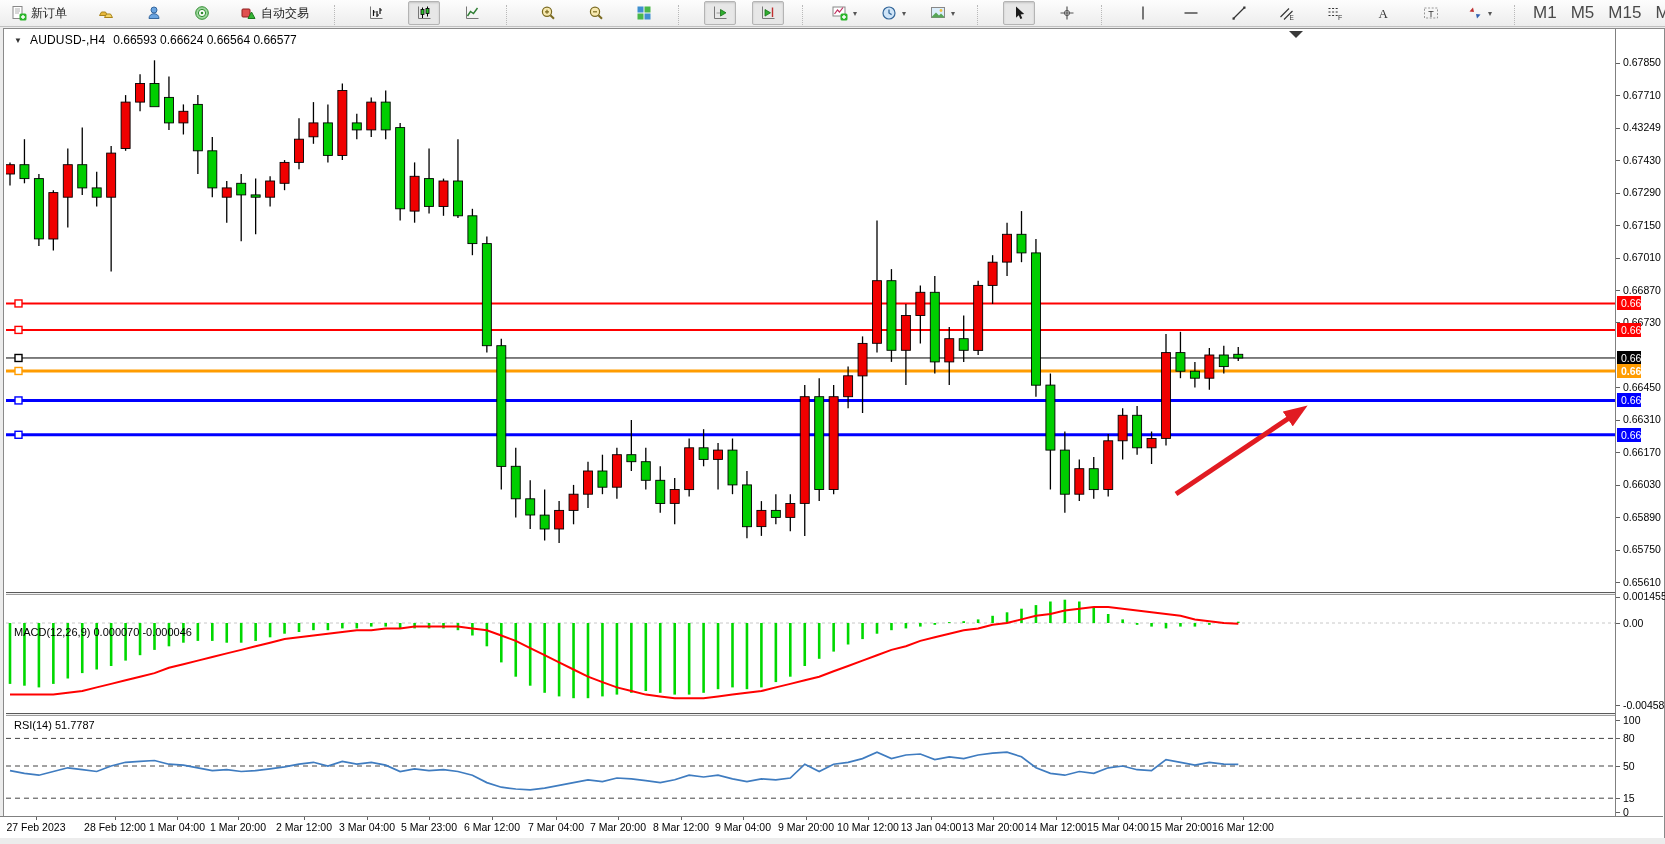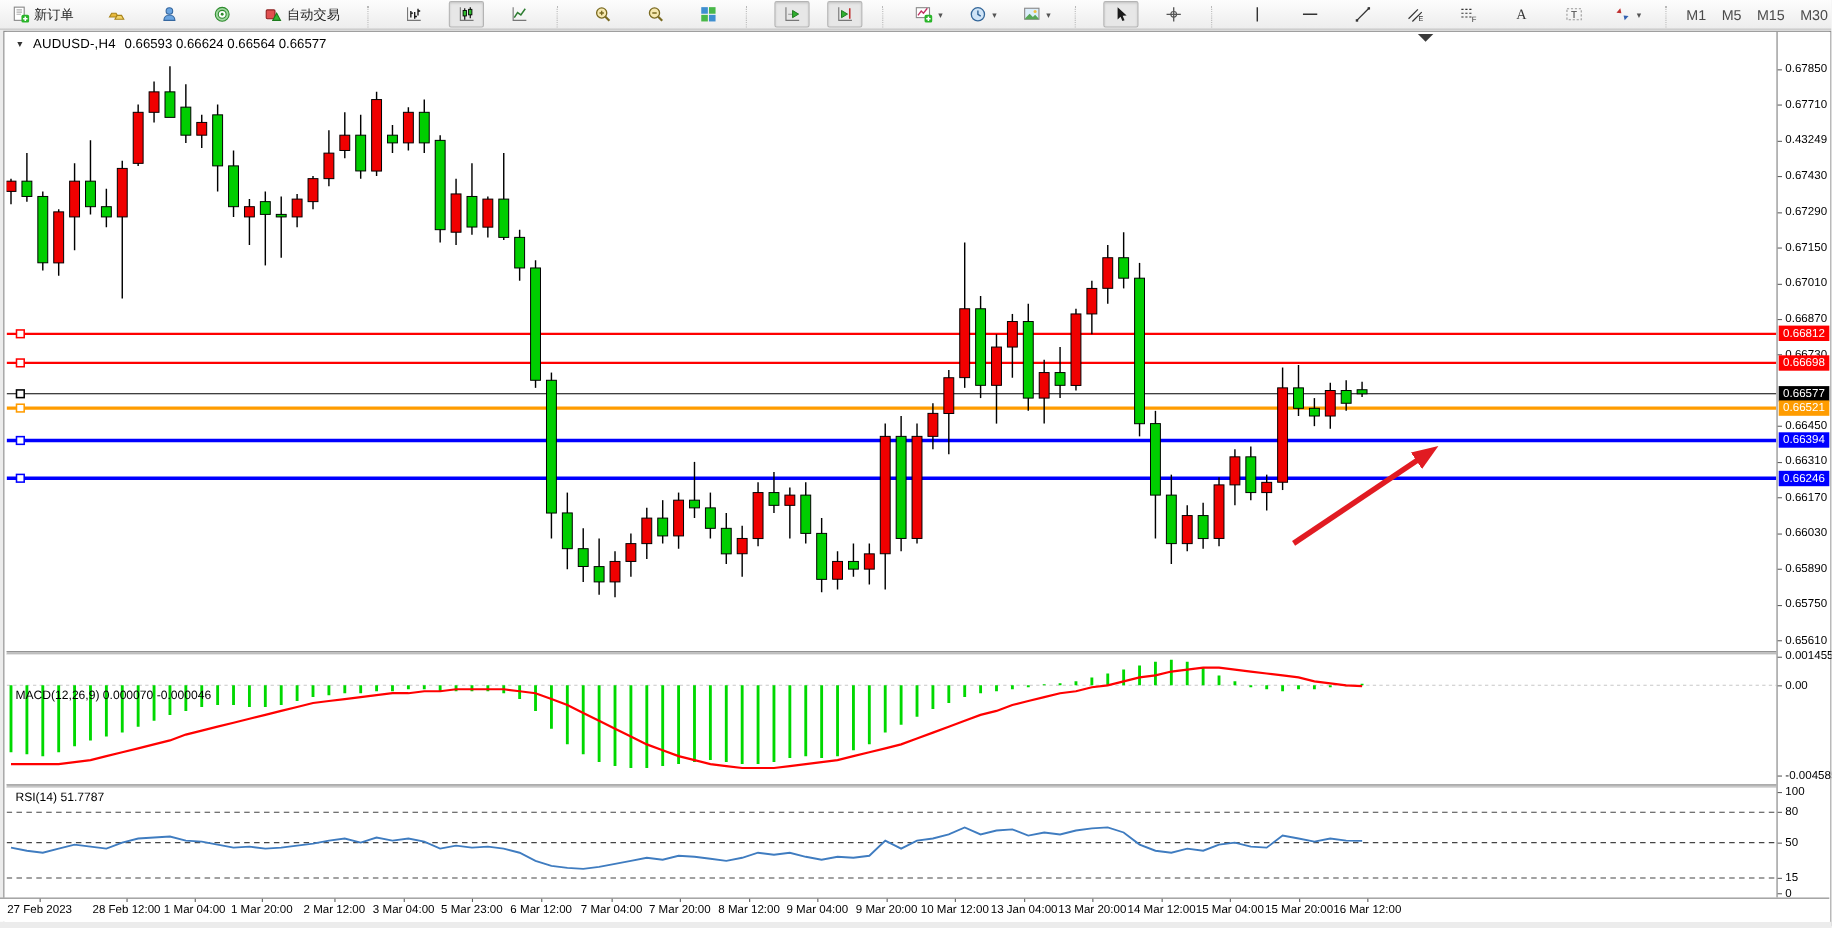--- a/index.html
+++ b/index.html
@@ -21,21 +21,21 @@
     gap:4px;padding:0 3px;border:1px solid transparent;border-radius:2px;
     font-size:12px;color:#222;cursor:default;white-space:nowrap;
   }
   .tb-btn.labeled{padding:0 6px;}
   .tb-btn.active{background:#e7e7e7;border:1px solid #b4b4b4;box-shadow:inset 0 1px 2px rgba(0,0,0,.15);}
   .tb-btn .dd{font-size:8px;color:#555;margin-left:1px;}
   .tb-sep{width:7px;height:20px;margin:0 2px;border-left:1px dotted #b9b9b9;}
   .tb-icon{display:flex;align-items:center;justify-content:center;}
   .tf-btn{
     height:20px;padding:0 6px;display:flex;align-items:center;justify-content:center;
-    font-size:13px;color:#4a4a4a;border:1px solid transparent;border-radius:2px;
+    font-size:17px;color:#4a4a4a;border:1px solid transparent;border-radius:2px;
   }
   .tf-btn.active{background:#f6f6f6;border:1px solid #9a9a9a;box-shadow:inset 0 1px 2px rgba(0,0,0,.18);color:#111;}
   #tb-right{margin-left:auto;margin-right:10px;display:flex;align-items:center;gap:10px;}
   #chat-btn{position:relative;}
   #chat-badge{
     position:absolute;top:-6px;right:-8px;width:14px;height:14px;border-radius:50%;
     background:#e23324;color:#fff;font-size:9px;font-weight:bold;
     display:flex;align-items:center;justify-content:center;border:1px solid #fff;
   }
   
@@ -55,21 +55,21 @@
   #macd-label{left:14px;top:626px;}
   #rsi-label{left:14px;top:719px;}
   
   #price-axis{
     position:absolute;left:1615px;top:29px;width:48px;height:787px;background:#fff;
     border-left:1px solid #808080;box-sizing:border-box;z-index:2;
   }
   .tick-label{position:absolute;left:7px;font-size:10.5px;color:#000;white-space:nowrap;}
   .tick-dash{position:absolute;left:0;width:4px;height:1px;background:#606060;}
   .price-badge{
-    position:absolute;left:1px;width:46px;height:14px;font-size:10.5px;color:#fff;
+    position:absolute;left:1px;width:24px;height:14px;font-size:10.5px;color:#fff;
     display:flex;align-items:center;padding-left:4px;box-sizing:border-box;z-index:4;
   }
   #time-axis{
     position:absolute;left:0px;top:816px;width:1663px;height:22px;background:#fff;
     border-top:1px solid #808080;box-sizing:border-box;z-index:2;
   }
   .time-label{position:absolute;top:4px;transform:translateX(-50%);font-size:10.5px;color:#000;white-space:nowrap;}
   .time-tick{position:absolute;top:0;width:1px;height:3px;background:#606060;}
   #bottom-strip{position:absolute;left:0;top:838px;width:1665px;height:6px;background:#ececec;}
   svg{display:block;}
@@ -711,21 +711,21 @@
     <div class="tick-label" style="top: 702.9px;">80</div>
     <div class="tick-dash" style="top: 737px;"></div>
     <div class="tick-label" style="top: 730.5px;">50</div>
     <div class="tick-dash" style="top: 769.2px;"></div>
     <div class="tick-label" style="top: 762.7px;">15</div>
     <div class="tick-dash" style="top: 783px;"></div>
     <div class="tick-label" style="top: 776.5px;">0</div>
     <div class="price-badge" style="top: 267.457px; background: rgb(255, 0, 0);">0.66812</div>
     <div class="price-badge" style="top: 293.907px; background: rgb(255, 0, 0);">0.66698</div>
     <div class="price-badge" style="top: 321.982px; background: rgb(0, 0, 0);">0.66577</div>
-    <div class="price-badge" style="top: 334.975px; background: rgb(255, 156, 0);">0.66521</div>
+    <div class="price-badge" style="top: 334.975px; background: rgb(255, 156, 0); font-weight: bold;">0.66521</div>
     <div class="price-badge" style="top: 364.442px; background: rgb(0, 0, 255);">0.66394</div>
     <div class="price-badge" style="top: 398.78px; background: rgb(0, 0, 255);">0.66246</div>
   </div>
 <div id="time-axis">
     <div class="time-tick" style="left: 36px;"></div>
     <div class="time-label" style="left: 36px;">27 Feb 2023</div>
     <div class="time-tick" style="left: 115px;"></div>
     <div class="time-label" style="left: 115px;">28 Feb 12:00</div>
     <div class="time-tick" style="left: 177px;"></div>
     <div class="time-label" style="left: 177px;">1 Mar 04:00</div>

